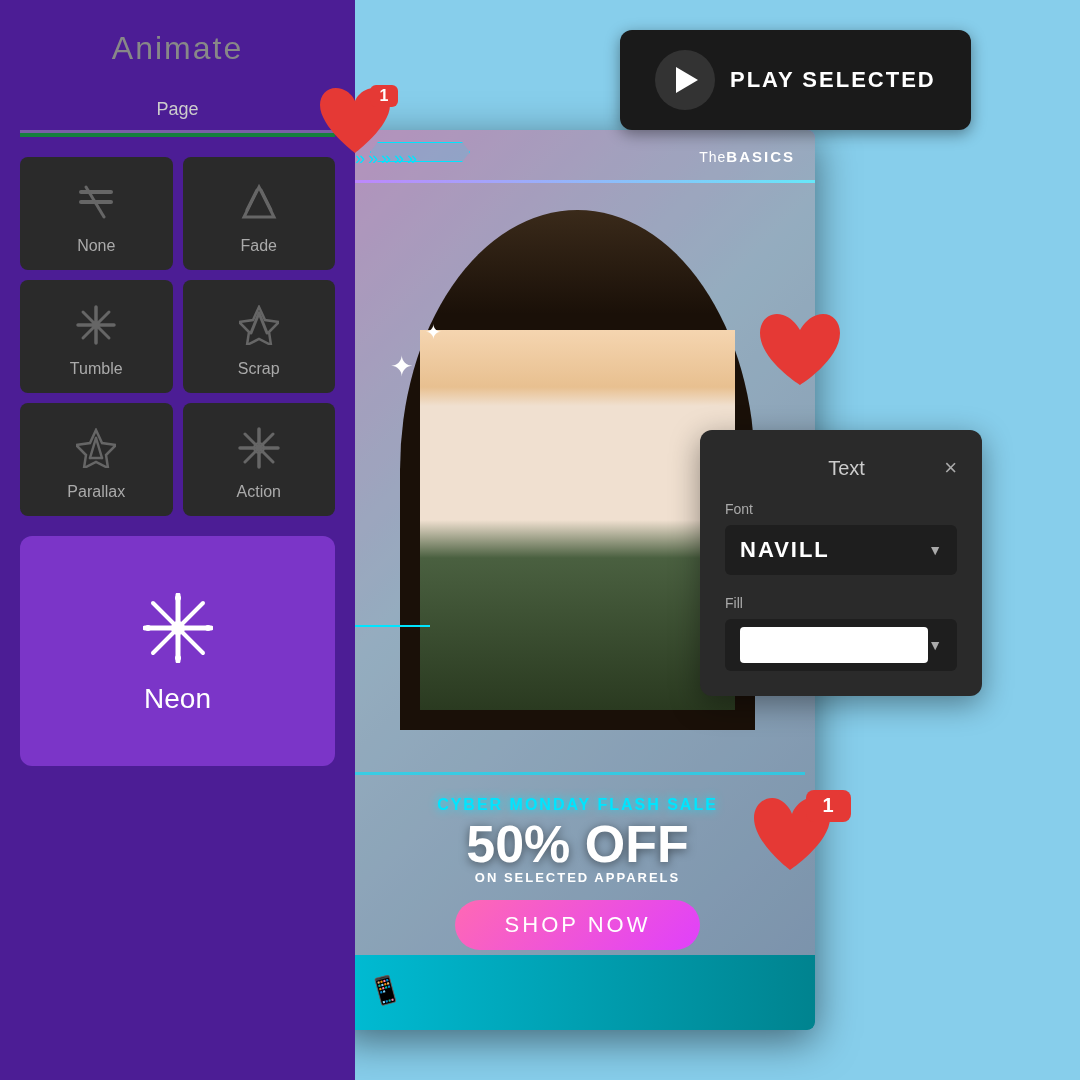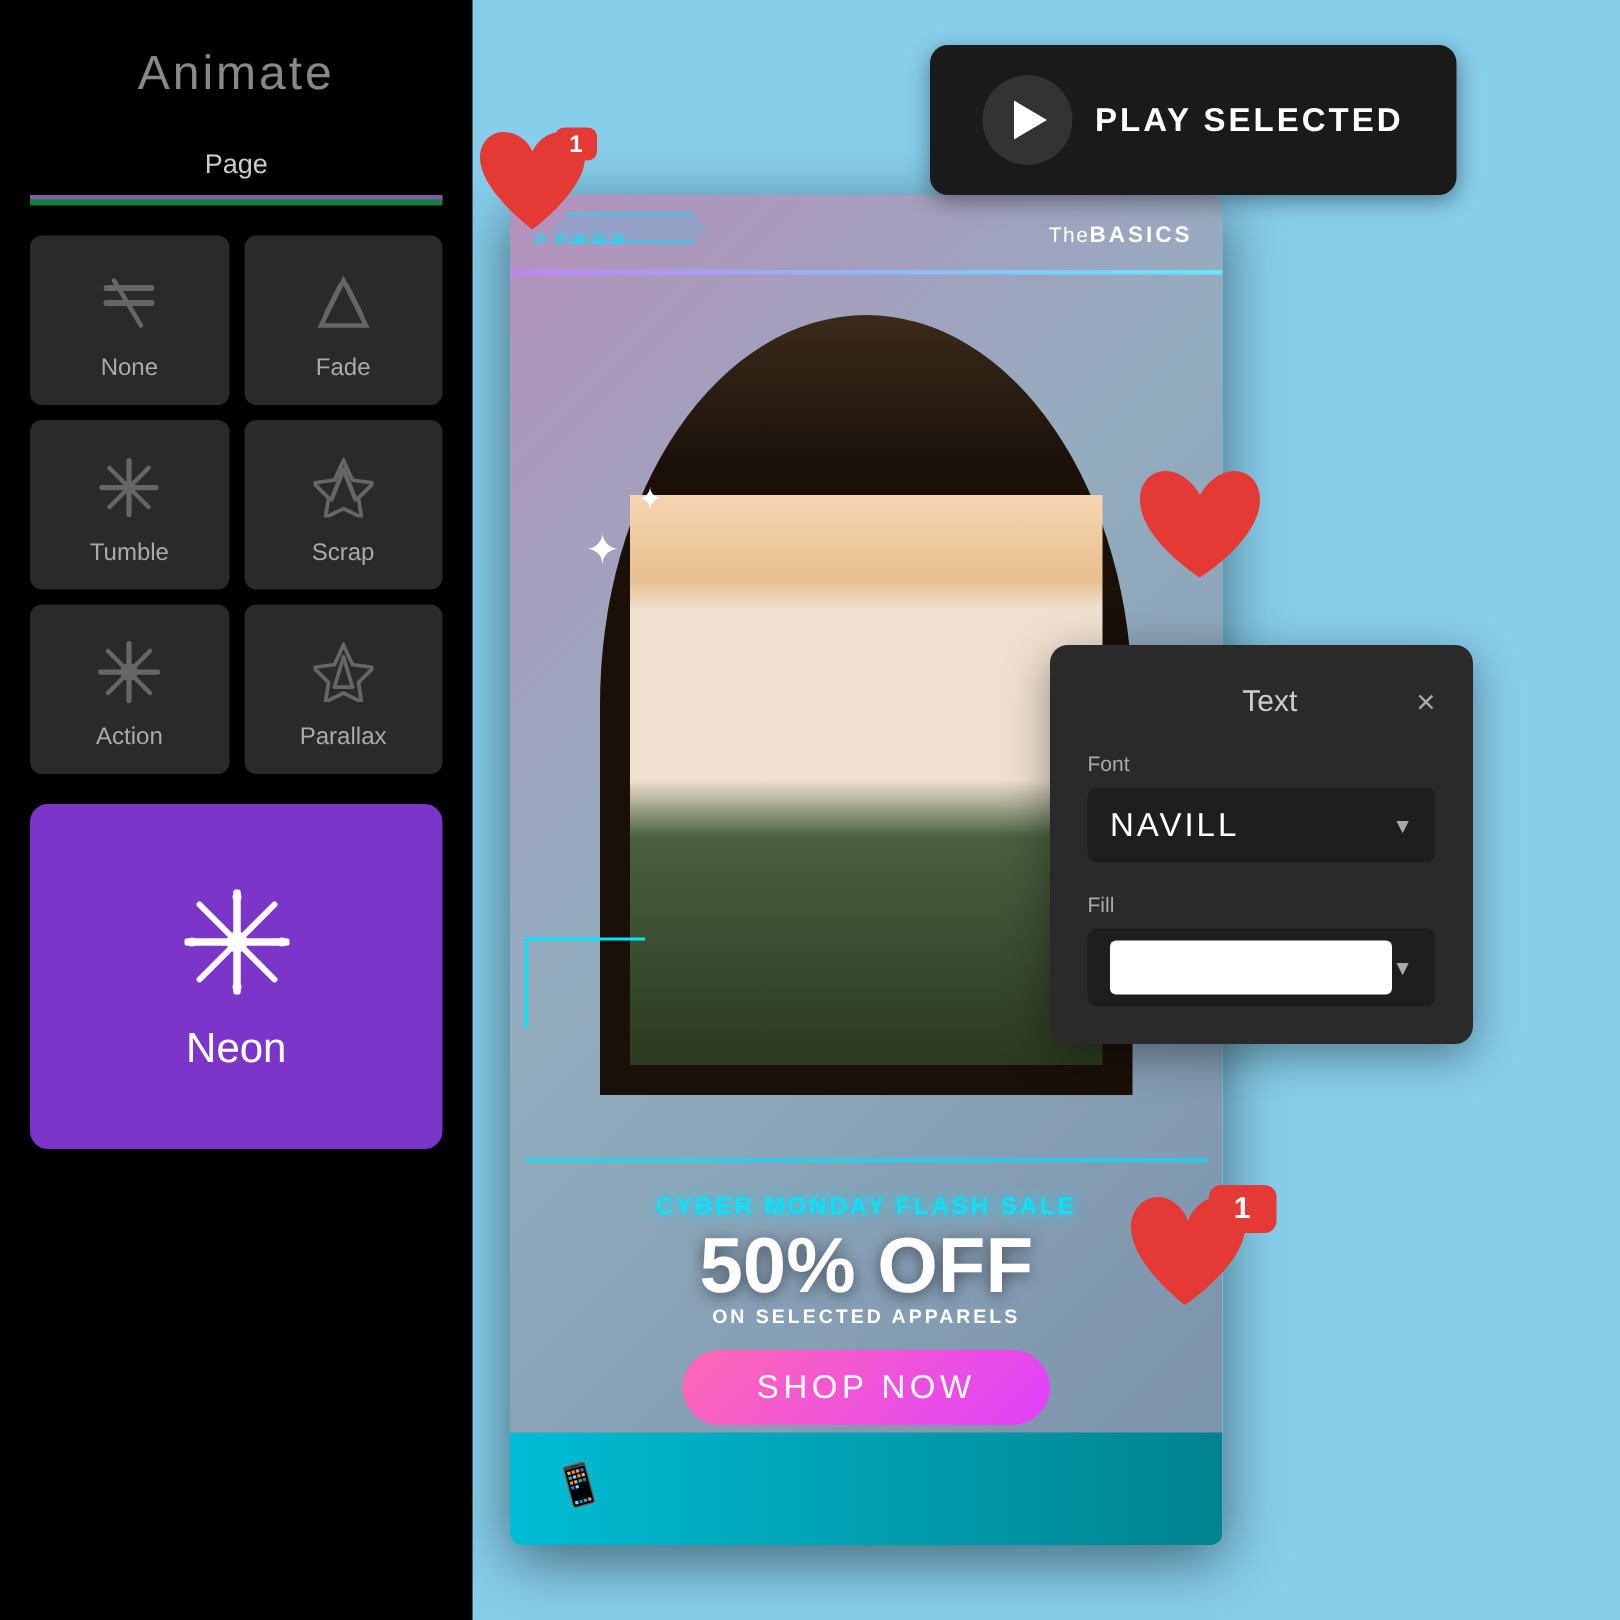--- a/index.html
+++ b/index.html
@@ -9,23 +9,23 @@
       overflow: hidden;
       font-family: 'Arial', sans-serif;
       background: #87CEEB;
       position: relative;
     }
 
     
     .left-panel {
       position: absolute;
       left: 0; top: 0;
-      width: 315px;
+      width: 355px;
       height: 1080px;
-      background: #000000;
+      background: #4c1d95;
       z-index: 10;
     }
 
     .panel-title {
       text-align: center;
       color: #888;
       font-size: 32px;
       font-weight: 300;
       padding: 30px 0 20px;
       letter-spacing: 2px;
@@ -272,21 +272,21 @@
       background: #1e1e1e;
       border-radius: 6px;
       padding: 12px 15px;
       margin-bottom: 20px;
       justify-content: space-between;
     }
 
     .font-name {
       color: white;
       font-size: 22px;
-      font-weight: 400;
+      font-weight: 700;
       letter-spacing: 2px;
     }
 
     .dropdown-arrow {
       color: #aaa;
       font-size: 14px;
     }
 
     .fill-selector {
       display: flex;
@@ -383,41 +383,41 @@
           <polygon points="20,2 26,15 40,17 30,27 32,40 20,34 8,40 10,27 0,17 14,15" fill="none" stroke="#666" stroke-width="2.5"></polygon>
           <line x1="12" y1="28" x2="20" y2="8" stroke="#666" stroke-width="3" stroke-linecap="round"></line>
           <line x1="20" y1="8" x2="28" y2="28" stroke="#666" stroke-width="3" stroke-linecap="round"></line>
         </svg>
       </div>
       <span class="anim-label">Scrap</span>
     </div>
 
     <div class="anim-cell">
       <div class="icon-area">
+        <svg width="40" height="40" viewBox="0 0 40 40">
+          <polygon points="20,2 26,15 40,17 30,27 32,40 20,34 8,40 10,27 0,17 14,15" fill="none" stroke="#666" stroke-width="2.5"></polygon>
+          <line x1="20" y1="10" x2="14" y2="30" stroke="#666" stroke-width="2.5" stroke-linecap="round"></line>
+          <line x1="14" y1="30" x2="26" y2="30" stroke="#666" stroke-width="2.5" stroke-linecap="round"></line>
+          <line x1="26" y1="30" x2="20" y2="10" stroke="#666" stroke-width="2.5" stroke-linecap="round"></line>
+        </svg>
+      </div>
+      <span class="anim-label">Parallax</span>
+    </div>
+
+    <div class="anim-cell">
+      <div class="icon-area">
         <svg width="42" height="42" viewBox="0 0 42 42">
           <line x1="21" y1="2" x2="21" y2="40" stroke="#666" stroke-width="3.5" stroke-linecap="round"></line>
           <line x1="2" y1="21" x2="40" y2="21" stroke="#666" stroke-width="3.5" stroke-linecap="round"></line>
           <line x1="7" y1="7" x2="35" y2="35" stroke="#666" stroke-width="3" stroke-linecap="round"></line>
           <line x1="35" y1="7" x2="7" y2="35" stroke="#666" stroke-width="3" stroke-linecap="round"></line>
           <circle cx="21" cy="21" r="5" fill="none" stroke="#666" stroke-width="2"></circle>
         </svg>
       </div>
       <span class="anim-label">Action</span>
-    </div>
-
-    <div class="anim-cell">
-      <div class="icon-area">
-        <svg width="40" height="40" viewBox="0 0 40 40">
-          <polygon points="20,2 26,15 40,17 30,27 32,40 20,34 8,40 10,27 0,17 14,15" fill="none" stroke="#666" stroke-width="2.5"></polygon>
-          <line x1="20" y1="10" x2="14" y2="30" stroke="#666" stroke-width="2.5" stroke-linecap="round"></line>
-          <line x1="14" y1="30" x2="26" y2="30" stroke="#666" stroke-width="2.5" stroke-linecap="round"></line>
-          <line x1="26" y1="30" x2="20" y2="10" stroke="#666" stroke-width="2.5" stroke-linecap="round"></line>
-        </svg>
-      </div>
-      <span class="anim-label">Parallax</span>
     </div>
 
   </div>
 
   <div class="neon-cell">
     <div class="icon-area">
       <svg width="70" height="70" viewBox="0 0 70 70">
         <line x1="35" y1="2" x2="35" y2="68" stroke="white" stroke-width="5" stroke-linecap="round"></line>
         <line x1="2" y1="35" x2="68" y2="35" stroke="white" stroke-width="5" stroke-linecap="round"></line>
         <line x1="10" y1="10" x2="60" y2="60" stroke="white" stroke-width="4" stroke-linecap="round"></line>

